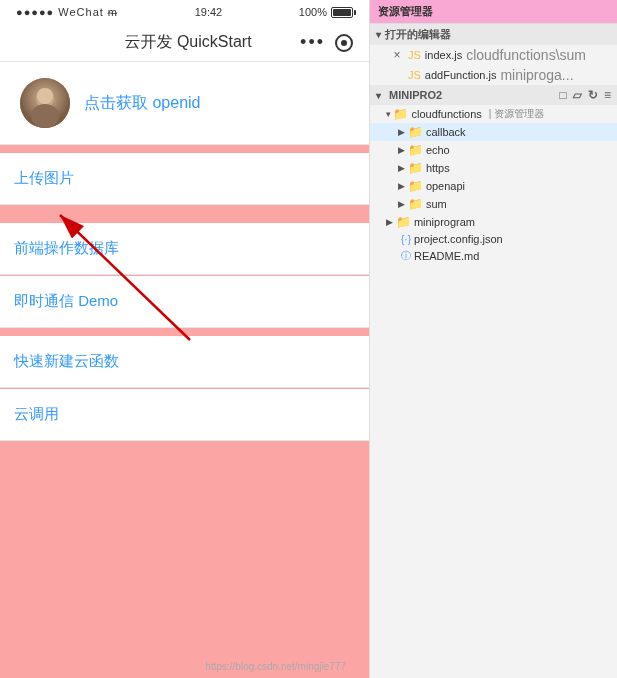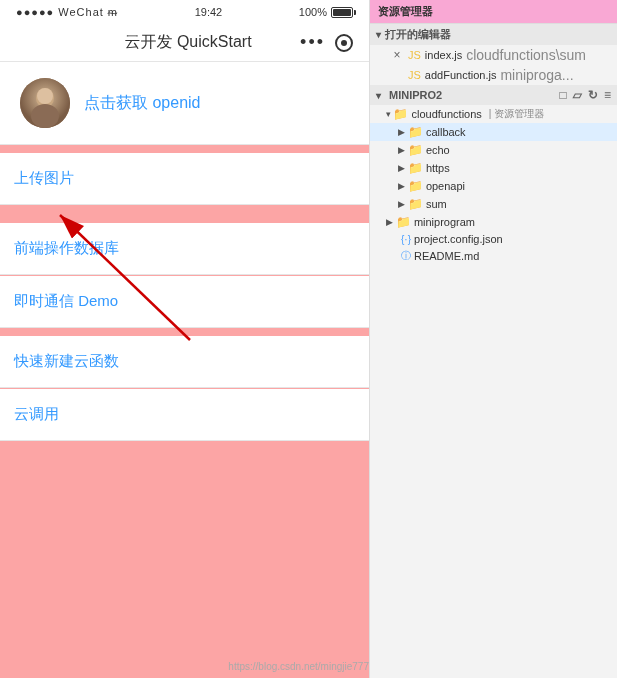--- a/index.html
+++ b/index.html
@@ -159,21 +159,21 @@
       left: 30px;
       top: 195px;
       pointer-events: none;
     }
     .arrow-svg { overflow: visible; }
 
     
     .watermark {
       position: absolute;
       bottom: 6px;
-      right: 0;
+      right: 23px;
       font-size: 10px;
       color: #aaa;
     }
 
     
     .file-panel {
       width: 247px;
       height: 678px;
       background: #f3f3f3;
       display: flex;

